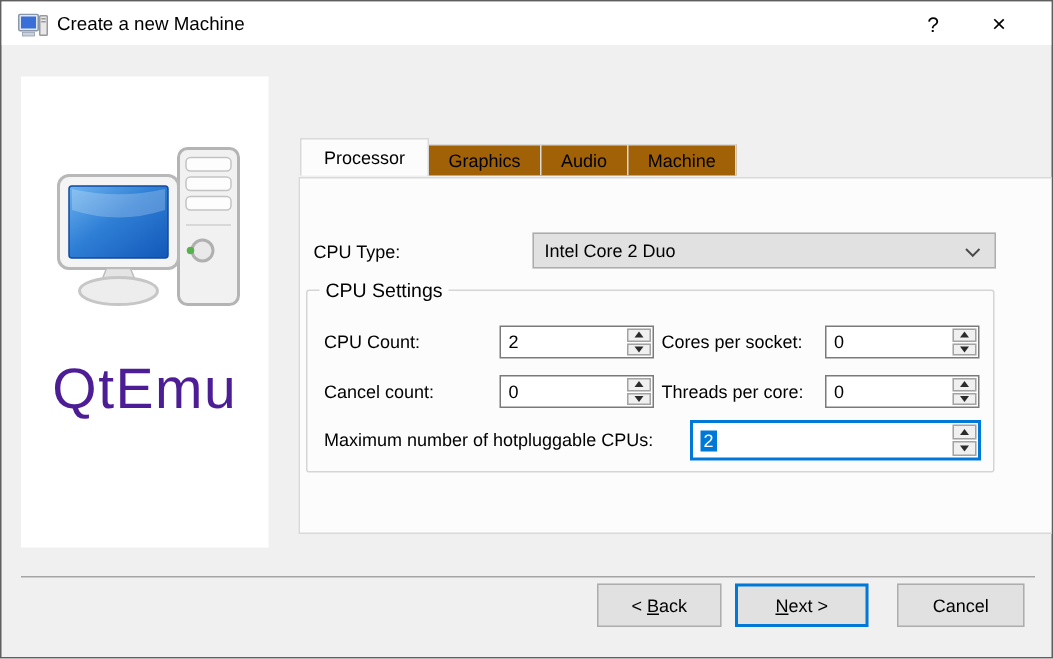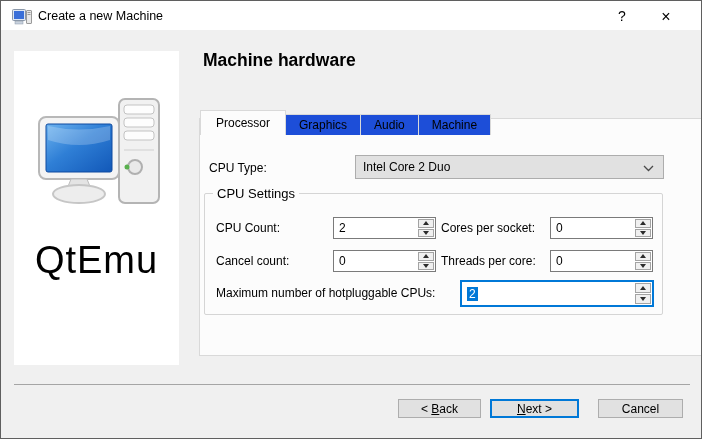--- a/index.html
+++ b/index.html
@@ -15,26 +15,26 @@
   .titlebar .title{position:absolute;left:37px;top:0;height:31px;line-height:31px;font-size:12.5px;}
   .tb-btn{position:absolute;top:0;height:31px;width:30px;border:none;background:transparent;
     font-size:14px;line-height:31px;text-align:center;padding:0;cursor:default;color:#000;
     font-family:"Liberation Sans",sans-serif;}
   .tb-help{left:606px;}
   .tb-close{left:650px;font-size:16px;}
   
   .sidebar{position:absolute;left:13px;top:50px;width:165px;height:314px;background:#ffffff;}
   .sidebar .logo{position:absolute;left:17px;top:44px;width:132px;height:118px;}
   .sidebar .brand{position:absolute;left:0;top:188px;width:100%;text-align:center;
-    font-size:38px;color:#000000;letter-spacing:1px;}
+    font-size:38px;color:#4c1d95;letter-spacing:1px;}
   
   .heading{position:absolute;left:202px;top:49px;font-size:17.5px;font-weight:bold;margin:0;}
   
-  .tabs{position:absolute;left:199px;top:109px;height:25px;display:flex;align-items:flex-end;z-index:2;}
-  .tab{height:21px;line-height:20px;padding:0 13px;font-size:12px;background:#1d4ed8;
+  .tabs{position:absolute;left:199px;top:91px;height:25px;display:flex;align-items:flex-end;z-index:2;}
+  .tab{height:21px;line-height:20px;padding:0 13px;font-size:12px;background:#a16207;
     border:1px solid #d9d9d9;border-bottom:none;margin-left:-1px;cursor:default;}
   .tab.active{height:25px;line-height:24px;padding:0 15px;background:#fcfcfc;margin-left:0;z-index:3;}
   
   .pane{position:absolute;left:198px;top:117px;width:545px;height:238px;background:#fcfcfc;
     border:1px solid #d9d9d9;z-index:1;}
   .field-label{position:absolute;font-size:12px;white-space:nowrap;}
   .cpu-type-label{left:9px;top:42px;}
   .combo{position:absolute;left:155px;top:36px;width:309px;height:24px;background:#e1e1e1;
     border:1px solid #adadad;font-size:12px;line-height:22px;padding-left:7px;cursor:default;}
   .combo .chevron{position:absolute;right:9px;top:9px;}
@@ -52,21 +52,21 @@
   .spin-btn{flex:1;background:#f0f0f0;border:1px solid #a3a3a3;display:flex;
     align-items:center;justify-content:center;cursor:default;}
   .tri-up{width:0;height:0;border-left:3px solid transparent;border-right:3px solid transparent;
     border-bottom:4px solid #2b2b2b;}
   .tri-down{width:0;height:0;border-left:3px solid transparent;border-right:3px solid transparent;
     border-top:4px solid #2b2b2b;}
   .spin.focused{border:2px solid #0078d7;}
   .spin .val .sel{background:#0078d7;color:#fff;padding:0 2px;}
   
   .separator{position:absolute;left:13px;top:383px;width:676px;height:1px;background:#a5a5a5;}
-  .btn{position:absolute;top:398px;height:19px;background:#e1e1e1;border:1px solid #adadad;
+  .btn{position:absolute;top:388px;height:29px;background:#e1e1e1;border:1px solid #adadad;
     font-size:12px;font-family:"Liberation Sans",sans-serif;cursor:default;padding:0;color:#000;}
   .btn u{text-decoration:underline;}
   .btn-back{left:397px;width:83px;}
   .btn-next{left:489px;width:89px;border:2px solid #0078d7;}
   .btn-cancel{left:597px;width:85px;}
 </style>
 </head>
 <body>
 
 <div class="dialog">
@@ -106,21 +106,20 @@
       <rect x="8" y="22" width="80" height="62" rx="7" fill="#f4f4f4" stroke="#b8b8b8" stroke-width="2"></rect>
       <rect x="15" y="29" width="66" height="48" rx="2" fill="url(#scr)" stroke="#0f4aa0"></rect>
       <path d="M17 31 Q48 38 79 31 L79 45 Q48 55 17 45 Z" fill="#ffffff" opacity="0.22"></path>
 
       <path d="M40 84 L56 84 L60 94 L36 94 Z" fill="#e4e4e4" stroke="#bdbdbd"></path>
       <ellipse cx="48" cy="99" rx="26" ry="9" fill="#ededed" stroke="#c6c6c6" stroke-width="2"></ellipse>
     </svg>
     <div class="brand">QtEmu</div>
   </div>
 
-  <h1 class="heading">Machine hardware</h1>
 
   <div class="tabs">
     <div class="tab active">Processor</div>
     <div class="tab">Graphics</div>
     <div class="tab">Audio</div>
     <div class="tab">Machine</div>
   </div>
 
   <div class="pane">
 

